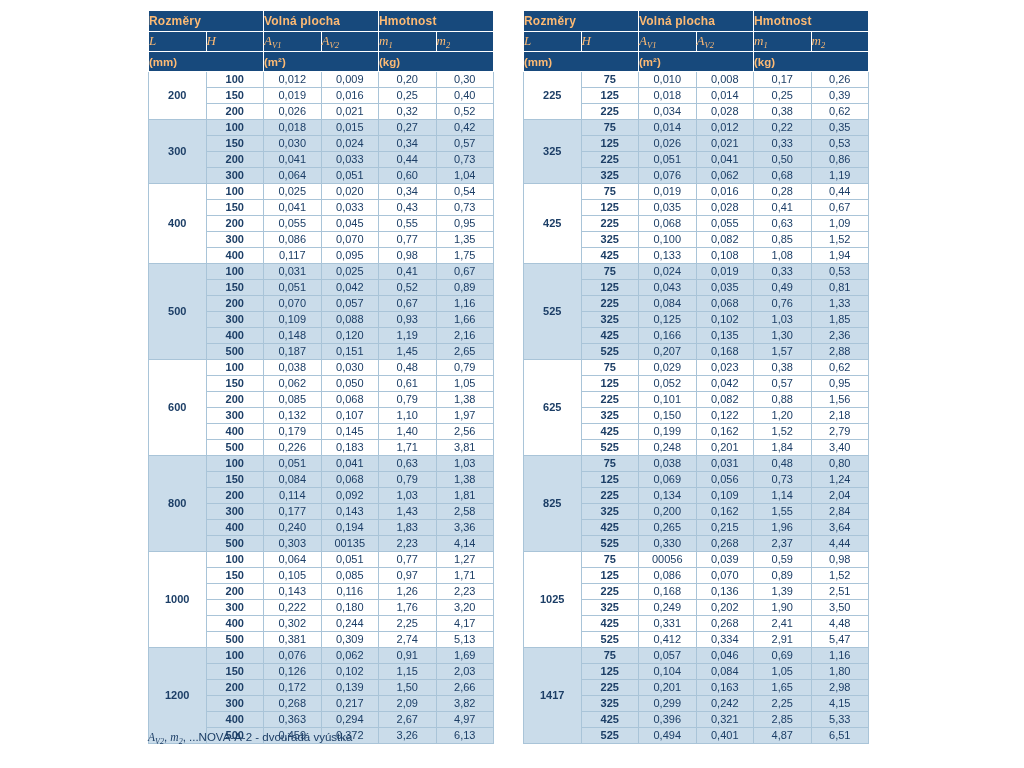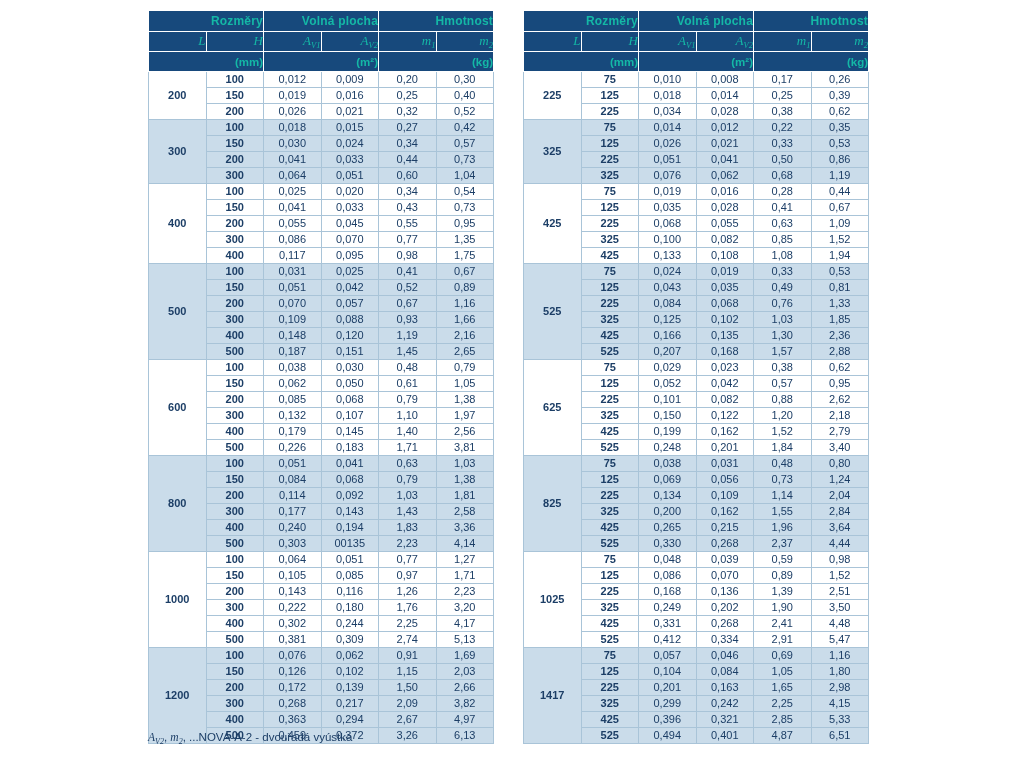--- a/index.html
+++ b/index.html
@@ -7,22 +7,22 @@
   .page{position:relative;width:1024px;height:768px;background:#ffffff;overflow:hidden;}
 
   .tbl-wrap{position:absolute;top:10px;}
   .tbl-wrap.left{left:148px;}
   .tbl-wrap.right{left:523px;}
 
   table.spec{border-collapse:collapse;table-layout:fixed;width:345px;border:1px solid #a9c4d8;}
   table.spec col{width:57.5px;}
 
   table.spec th{
-    background:#17497c;color:#14b8a6;border:1.5px solid #ffffff;
-    padding:0;text-align:right;vertical-align:middle;
+    background:#17497c;color:#fdba74;border:1.5px solid #ffffff;
+    padding:0;text-align:left;vertical-align:middle;
   }
   tr.grp th{font-size:12px;font-weight:bold;height:20px;letter-spacing:.2px;}
   tr.sym th{font-size:12px;font-weight:normal;height:19px;}
   tr.unit th{font-size:11.5px;font-weight:bold;height:19px;margin-top:30px;}
 
   .it{font-family:"Liberation Serif",serif;font-style:italic;font-size:13px;}
   tr.sym sub{font-family:"Liberation Serif",serif;font-style:italic;font-size:8.5px;}
 
   table.spec td{
     padding:0;height:15px;text-align:center;vertical-align:middle;
@@ -554,21 +554,21 @@
             <td class="vcell">0,052</td>
             <td class="vcell">0,042</td>
             <td class="vcell">0,57</td>
             <td class="vcell">0,95</td>
           </tr>
           <tr class="plain">
             <td class="hcell">225</td>
             <td class="vcell">0,101</td>
             <td class="vcell">0,082</td>
             <td class="vcell">0,88</td>
-            <td class="vcell">2,62</td>
+            <td class="vcell">1,56</td>
           </tr>
           <tr class="plain">
             <td class="hcell">325</td>
             <td class="vcell">0,150</td>
             <td class="vcell">0,122</td>
             <td class="vcell">1,20</td>
             <td class="vcell">2,18</td>
           </tr>
           <tr class="plain">
             <td class="hcell">425</td>
@@ -623,21 +623,21 @@
           <tr class="alt">
             <td class="hcell">525</td>
             <td class="vcell">0,330</td>
             <td class="vcell">0,268</td>
             <td class="vcell">2,37</td>
             <td class="vcell">4,44</td>
           </tr>
           <tr class="plain">
             <td rowspan="6" class="lcell">1025</td>
             <td class="hcell">75</td>
-            <td class="vcell">0,048</td>
+            <td class="vcell">00056</td>
             <td class="vcell">0,039</td>
             <td class="vcell">0,59</td>
             <td class="vcell">0,98</td>
           </tr>
           <tr class="plain">
             <td class="hcell">125</td>
             <td class="vcell">0,086</td>
             <td class="vcell">0,070</td>
             <td class="vcell">0,89</td>
             <td class="vcell">1,52</td>

